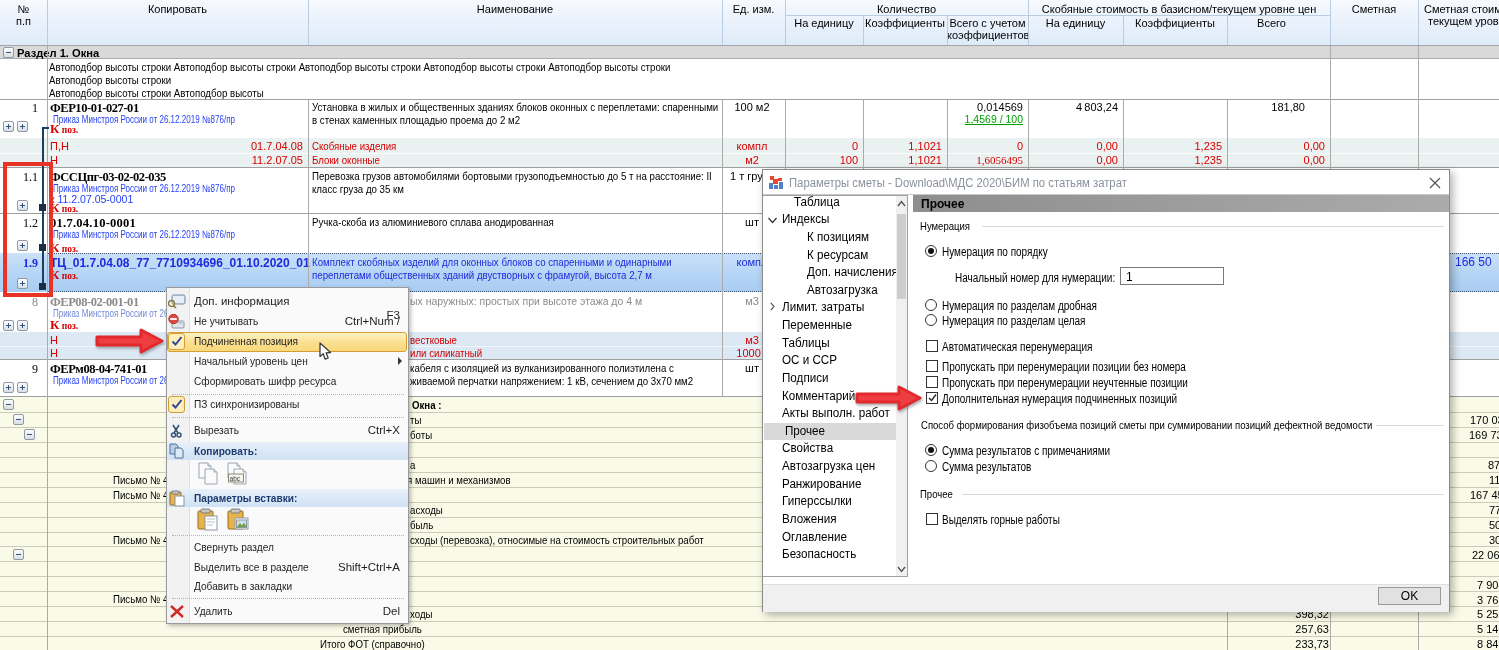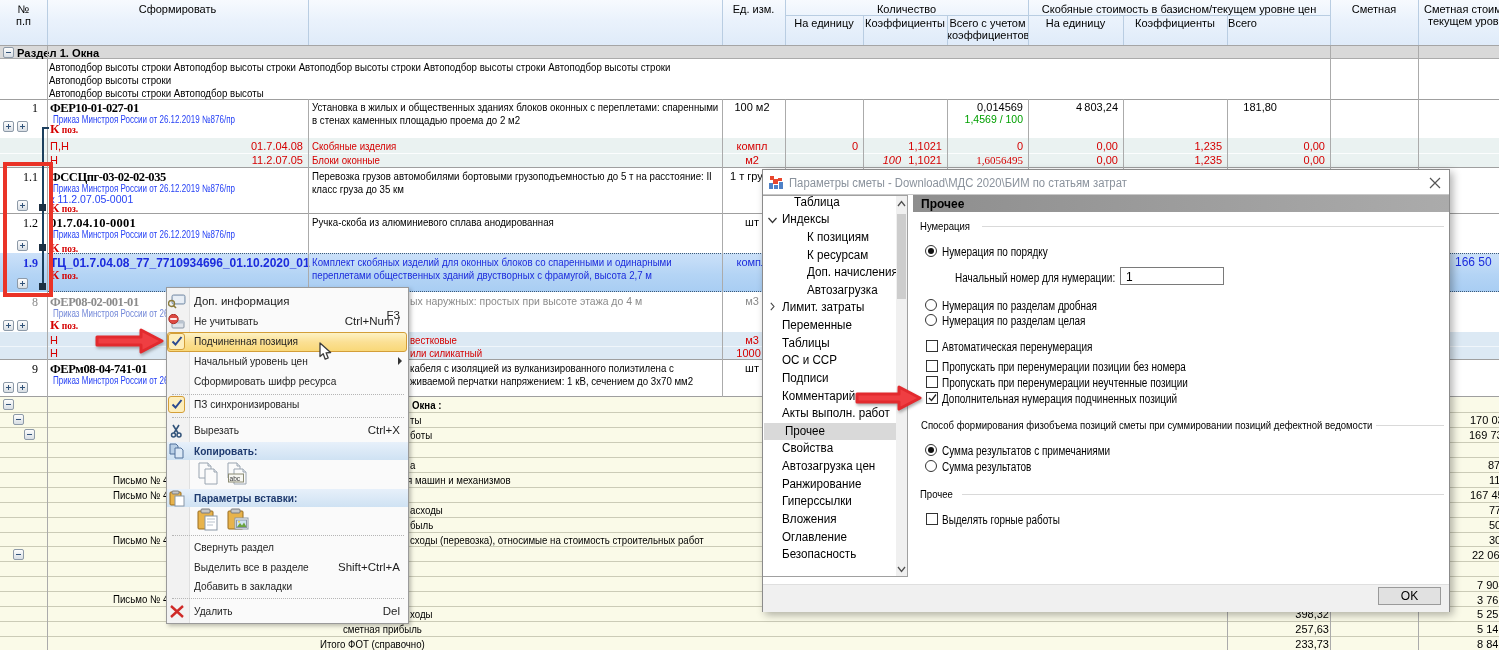--- a/index.html
+++ b/index.html
@@ -30,30 +30,31 @@
 .sx90{transform:scaleX(0.97);transform-origin:0 0;}
 .code{font-family:"Liberation Serif",serif;font-size:12.5px;font-weight:bold;letter-spacing:-0.45px;}
 .sx765{transform:scaleX(0.765);transform-origin:0 0;}
 </style></head>
 <body>
 <div id="page">
 
 <div class="abs" id="hdr" style="left:0;top:0;width:1499px;height:45px;
   background:linear-gradient(180deg,#f7fafe 0%,#eaf2fc 45%,#dfebf9 100%);border-bottom:1px solid #a5a5a5;"></div>
 <div class="abs ca" style="left:0;top:3px;width:47px;">№<br>п.п</div>
-<div class="abs ca" style="left:47px;top:3px;width:261px;">Сформировать</div>
+<div class="abs ca" style="left:47px;top:3px;width:261px;">Копировать</div>
+<div class="abs ca" style="left:308px;top:3px;width:414px;">Наименование</div>
 <div class="abs ca" style="left:722px;top:3px;width:63px;">Ед. изм.</div>
 <div class="abs ca" style="left:785px;top:3px;width:243px;">Количество</div>
 <div class="abs ca" style="left:785px;top:17px;width:78px;">На единицу</div>
 <div class="abs ca" style="left:863px;top:17px;width:84px;">Коэффициенты</div>
 <div class="abs ca" style="left:947px;top:17px;width:81px;">Всего с учетом<br>коэффициентов</div>
 <div class="abs ca" style="left:1028px;top:3px;width:302px;">Скобяные стоимость в базисном/текущем уровне цен</div>
 <div class="abs ca" style="left:1028px;top:17px;width:95px;">На единицу</div>
 <div class="abs ca" style="left:1123px;top:17px;width:104px;">Коэффициенты</div>
-<div class="abs ca" style="left:1191px;top:17px;width:103px;text-align:center;">Всего</div>
+<div class="abs ca" style="left:1220px;top:17px;width:103px;text-align:center;">Всего</div>
 <div class="abs ca" style="left:1330px;top:3px;width:88px;">Сметная</div>
 <div class="abs" style="left:1424px;top:3px;width:80px;">Сметная стоимость<br><span style="margin-left:4px">текущем уровне це</span></div>
 
 <div class="vline" style="left:47px;top:0;height:45px;background:#b9cde2;"></div>
 <div class="vline" style="left:308px;top:0;height:45px;background:#b9cde2;"></div>
 <div class="vline" style="left:722px;top:0;height:45px;background:#b9cde2;"></div>
 <div class="vline" style="left:785px;top:0;height:45px;background:#b9cde2;"></div>
 <div class="vline" style="left:863px;top:15px;height:30px;background:#b9cde2;"></div>
 <div class="vline" style="left:947px;top:15px;height:30px;background:#b9cde2;"></div>
 <div class="vline" style="left:1028px;top:0;height:45px;background:#b9cde2;"></div>
@@ -70,44 +71,44 @@
 <div class="abs sx88" style="left:49px;top:61px;line-height:13px;">Автоподбор высоты строки Автоподбор высоты строки Автоподбор высоты строки Автоподбор высоты строки Автоподбор высоты строки<br>Автоподбор высоты строки<br>Автоподбор высоты строки Автоподбор высоты</div>
 
 <div class="hline" style="left:0;top:99px;width:1499px;"></div>
 <div class="num ra" style="left:0;top:101px;width:38px;">1</div>
 <div class="abs code" style="left:50px;top:101px;">ФЕР10-01-027-01</div>
 <div class="abs b sx765" style="left:53px;top:113px;font-size:10.5px;">Приказ Минстроя России от 26.12.2019 №876/пр</div>
 <div class="abs r" style="left:50px;top:121px;"><span style="font-family:'Liberation Serif',serif;font-size:13px;font-weight:bold;">К</span><span style="font-family:'Liberation Serif',serif;font-size:9.5px;font-weight:bold;"> поз.</span></div>
 <div class="abs sx88" style="left:312px;top:101px;line-height:13px;">Установка в жилых и общественных зданиях блоков оконных с переплетами: спаренными<br>в стенах каменных площадью проема до 2 м2</div>
 <div class="abs ca" style="left:722px;top:101px;width:60px;">100 м2</div>
 <div class="abs ra" style="left:930px;top:101px;width:93px;">0,014569</div>
-<div class="abs ra grn" style="left:930px;top:113px;width:93px;font-size:10.5px;">1,4569 / 100</div>
+<div class="abs ra grn" style="left:930px;top:113px;width:93px;font-size:10.5px;text-decoration:underline;">1,4569 / 100</div>
 <div class="abs ra" style="left:1025px;top:101px;width:93px;">4 803,24</div>
-<div class="abs ra" style="left:1184px;top:101px;width:93px;">181,80</div>
+<div class="abs ra" style="left:1212px;top:101px;width:93px;">181,80</div>
 <div class="pm pmplus" style="left:3px;top:121px;"></div>
 <div class="pm pmplus" style="left:17px;top:121px;"></div>
 
 <div class="hline" style="left:0;top:138px;width:1499px;background:#c2c2c2;"></div>
 <div class="abs" style="left:0;top:138px;width:1499px;height:15px;background:#eaf2f1;"></div>
 <div class="abs" style="left:0;top:153px;width:1499px;height:14px;background:#eaf2f1;border-top:1px solid #fbfdfd;"></div>
 <div class="abs r" style="left:50px;top:140px;">П,Н</div>
 <div class="abs r ra" style="left:200px;top:140px;width:103px;">01.7.04.08</div>
 <div class="abs r sx88" style="left:312px;top:140px;">Скобяные изделия</div>
 <div class="abs r ca" style="left:722px;top:140px;width:60px;">компл</div>
 <div class="abs r ra" style="left:765px;top:140px;width:93px;">0</div>
 <div class="abs r ra" style="left:849px;top:140px;width:93px;">1,1021</div>
 <div class="abs r ra" style="left:930px;top:140px;width:93px;">0</div>
 <div class="abs r ra" style="left:1025px;top:140px;width:93px;">0,00</div>
 <div class="abs r ra" style="left:1129px;top:140px;width:93px;">1,235</div>
 <div class="abs r ra" style="left:1232px;top:140px;width:93px;">0,00</div>
 <div class="abs r" style="left:50px;top:154px;">Н</div>
 <div class="abs r ra" style="left:200px;top:154px;width:103px;">11.2.07.05</div>
 <div class="abs r sx88" style="left:312px;top:154px;">Блоки оконные</div>
 <div class="abs r ca" style="left:722px;top:154px;width:60px;">м2</div>
-<div class="abs r ra" style="left:808px;top:154px;width:93px;font-style:italic;">100</div>
+<div class="abs r ra" style="left:765px;top:154px;width:93px;">100</div>
 <div class="abs r ra" style="left:849px;top:154px;width:93px;">1,1021</div>
 <div class="abs r ra" style="left:930px;top:154px;width:93px;font-family:Liberation Serif, serif;">1,6056495</div>
 <div class="abs r ra" style="left:1025px;top:154px;width:93px;">0,00</div>
 <div class="abs r ra" style="left:1129px;top:154px;width:93px;">1,235</div>
 <div class="abs r ra" style="left:1232px;top:154px;width:93px;">0,00</div>
 
 <div class="hline" style="left:0;top:167px;width:1499px;"></div>
 <div class="num ra" style="left:0;top:170px;width:38px;">1.1</div>
 <div class="abs code" style="left:50px;top:170px;">ФССЦпг-03-02-02-035</div>
 <div class="abs b sx765" style="left:53px;top:182px;font-size:10.5px;">Приказ Минстроя России от 26.12.2019 №876/пр</div>

